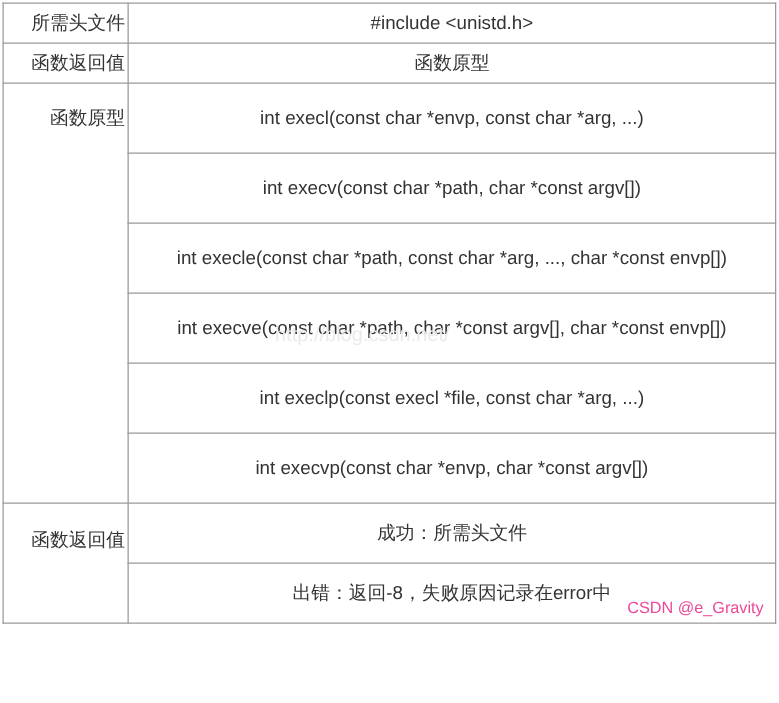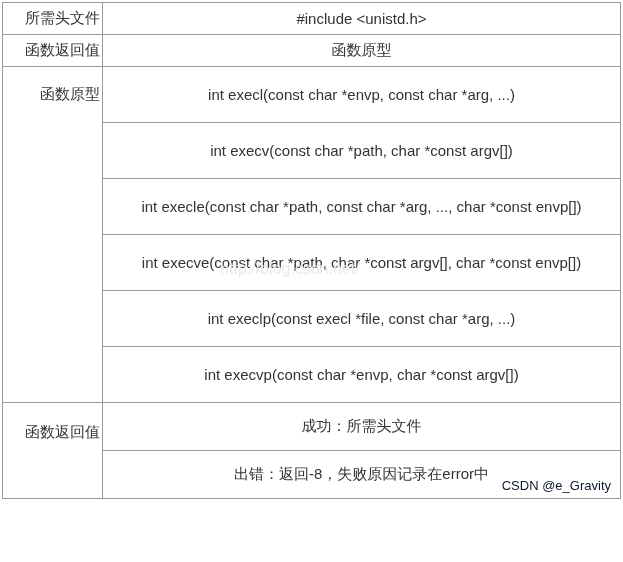--- a/index.html
+++ b/index.html
@@ -38,21 +38,21 @@
       top: 260px;
       color: #eaeaea;
       font-family: Liberation Sans, sans-serif;
       font-size: 16px;
       pointer-events: none;
     }
     .watermark-csdn {
       position: absolute;
       right: 12px;
       bottom: 8px;
-      color: #0f172a;
+      color: #ec4899;
       font-family: Arial, sans-serif;
       font-size: 13px;
       pointer-events: none;
     }
   </style>
 </head>
 <body>
 
 <table>
   <tbody>

